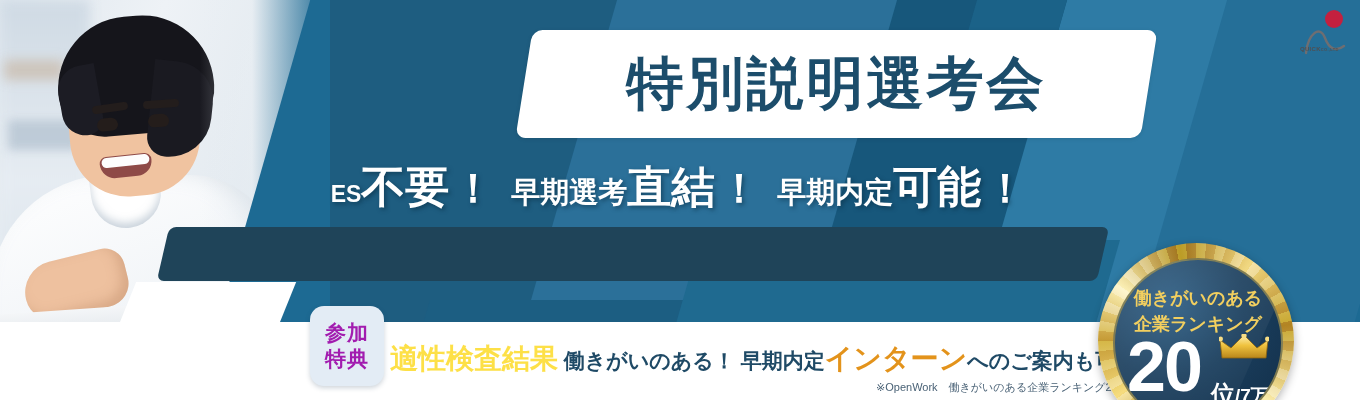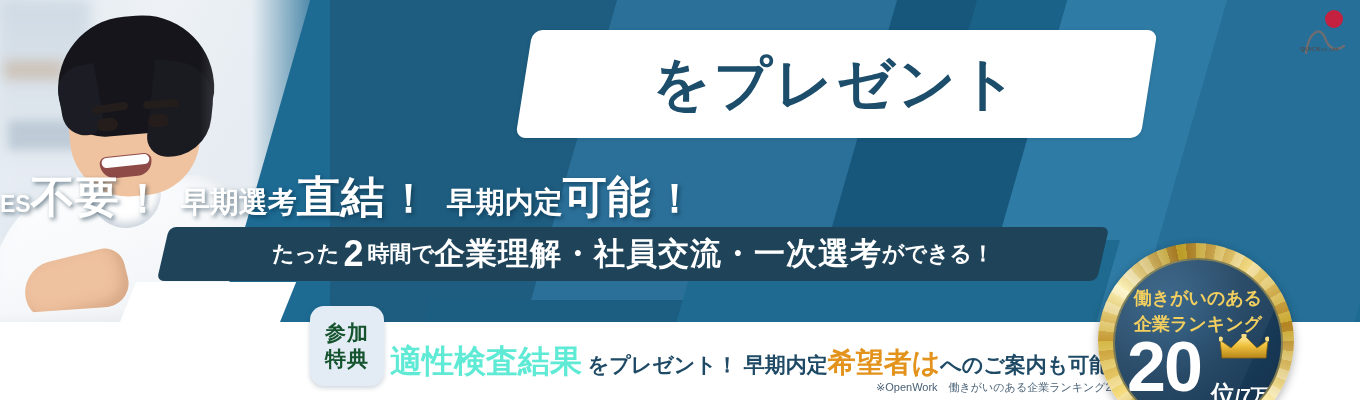--- a/index.html
+++ b/index.html
@@ -264,25 +264,24 @@
     color: #1c4d6b;
     white-space: nowrap;
   }
 
   
   .line2 {
     position: absolute;
     left: 0;
     top: 158px;
     width: 1360px;
-    text-align: left;
+    text-align: center;
     color: #ffffff;
     white-space: nowrap;
     text-shadow: 2px 2px 4px rgba(8,40,60,.55);
-    margin-top: 10px;
   }
   .line2 .sm  { font-size: 29px; font-weight: bold; letter-spacing: 0px; vertical-align: baseline; }
   .line2 .xs  { font-size: 23px; font-weight: bold; }
   .line2 .big { font-size: 44px; font-weight: bold; letter-spacing: 0px; }
   .line2 .bang{ font-size: 40px; font-weight: bold; padding: 0 4px; }
   .line2 .gap { display: inline-block; width: 14px; }
 
   
   .band {
     position: absolute;
@@ -337,40 +336,40 @@
     top: 306px;
     width: 74px;
     height: 80px;
     background: #e3ecf5;
     border-radius: 14px;
     box-shadow: 0 2px 5px rgba(30,60,85,.22);
     display: flex;
     flex-direction: column;
     align-items: center;
     justify-content: center;
-    color: #14532d;
+    color: #a21caf;
     font-size: 21px;
     font-weight: bold;
     line-height: 1.25;
     letter-spacing: 1px;
   }
 
   
   .bottom-copy {
     position: absolute;
     left: 390px;
     top: 340px;
     white-space: nowrap;
     color: #1f4a66;
     font-size: 21px;
     font-weight: bold;
   }
   .bottom-copy .hl {
-    color: #5eead4;
-    font-size: 32px;
+    color: #fde047;
+    font-size: 28px;
   }
   .bottom-copy .hl-big {
     color: #e3931b;
     font-size: 28px;
   }
   .bottom-note {
     position: absolute;
     left: 600px;
     top: 369px;
     white-space: nowrap;
@@ -536,45 +535,38 @@
       <div class="p-scr-line1"></div>
       <div class="p-scr-line2"></div>
 
     </div>
     <div class="photo-fade"></div>
     <div class="photo-diag2"></div>
     <div class="photo-diag"></div>
   </div>
 
   <div class="title-plate"></div>
-  <div class="title-text">をプレゼント</div>
+  <div class="title-text">特別説明選考会</div>
 
   <div class="line2">
     <span class="xs">ES</span><span class="big">不要</span><span class="bang">！</span><span class="gap"></span><span class="sm">早期選考</span><span class="big">直結</span><span class="bang">！</span><span class="gap"></span><span class="sm">早期内定</span><span class="big">可能</span><span class="bang">！</span>
   </div>
 
   <div class="band"></div>
-  <div class="band-text">
-    <span class="sm">たった</span>
-      <span class="num">2</span>
-      <span class="sm">時間で</span>
-      <span class="big">企業理解・社員交流・一次選考</span>
-      <span class="sm">ができる！</span>
-  </div>
 
   <div class="bottom-strip"></div>
   <div class="bottom-strip-cut"></div>
 
   <div class="benefit-badge">
     <span>参加</span>
     <span>特典</span>
   </div>
 
   <div class="bottom-copy">
-    <span class="hl">適性検査結果</span><span> をプレゼント！ </span><span>早期内定</span><span class="hl-big">希望者は</span><span>へのご案内も可能！</span>
+    <span class="hl">適性検査結果</span><span> 働きがいのある！ </span><span>早期内定</span><span class="hl-big">インターン</span><span>へのご案内も可能！</span>
   </div>
   <div class="openwork-note">※OpenWork　働きがいのある企業ランキング2025</div>
 
   <div class="seal">
     <div class="seal-outer"></div>
     <div class="seal-inner">
       <div class="seal-sheen"></div>
       <div class="seal-l1">働きがいのある</div>
       <div class="seal-l2">企業ランキング</div>
       <div class="seal-rank">20</div>

